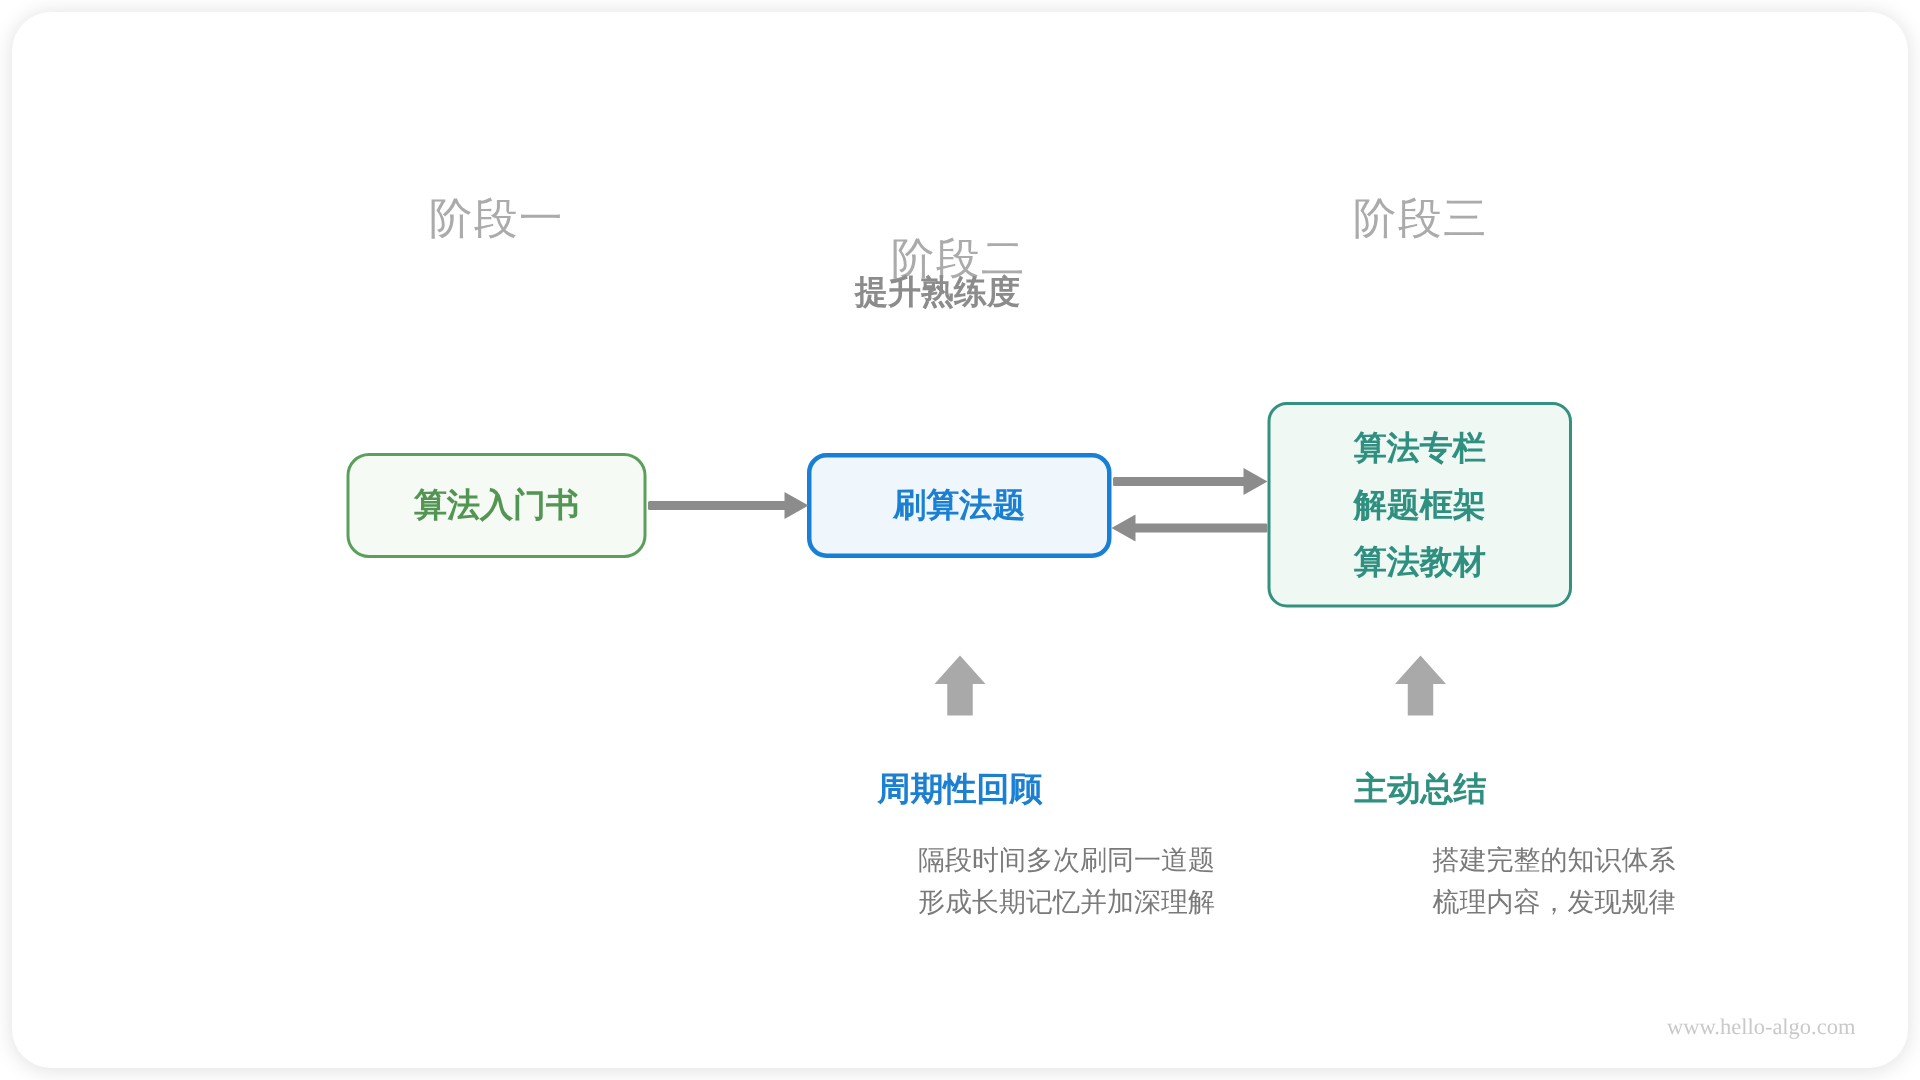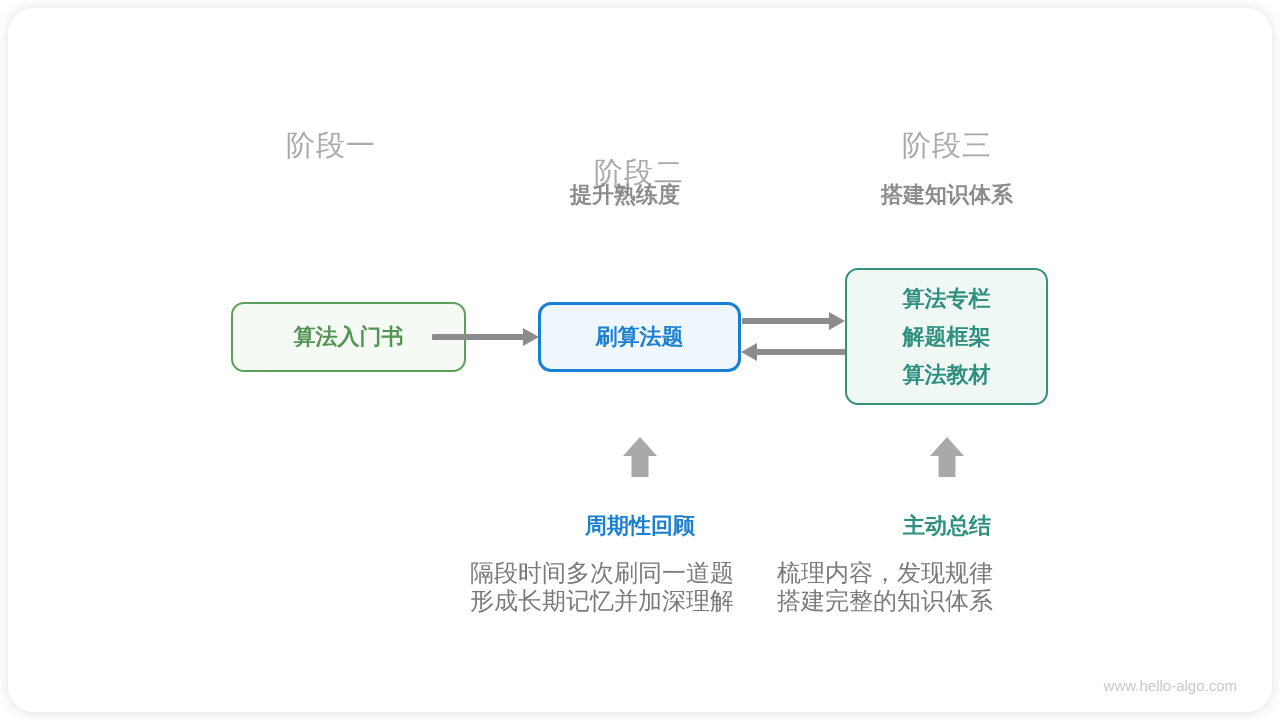--- a/index.html
+++ b/index.html
@@ -61,46 +61,45 @@
   }
 
   
   .anno-label {
     width: 300px; text-align: center;
     font-size: 22px; font-weight: 700;
   }
   .anno-label.blue { color: var(--blue-text); }
   .anno-label.teal { color: var(--teal-text); }
   .anno-desc {
-    width: 340px; text-align: left;
-    font-size: 24px; line-height: 28px;
+    width: 340px; text-align: right;
+    font-size: 18px; line-height: 28px;
     color: var(--desc-color);
   }
 
   .watermark {
-    font-family: Liberation Sans, sans-serif;
+    font-family: Liberation Serif, serif;
     font-size: 15px;
     color: var(--watermark-color);
   }
 </style>
 </head>
 <body>
 
 <div class="canvas">
   <div class="card"></div>
 
   <div class="abs stage-title" style="left:181px; top:126px;">阶段一</div>
 
   <div class="abs stage-title" style="left:489px; top:126px;margin-top:27px;">阶段二</div>
   <div class="abs stage-subtitle" style="left:475px; top:180px;">提升熟练度</div>
 
   <div class="abs stage-title" style="left:797px; top:126px;">阶段三</div>
-  <div class="abs stage-subtitle" style="left:797px; top:180px;">搭建知识体系</div>
 
-  <div class="abs node green" style="left:231px; top:302px; width:235px; height:70px;">
+  <div class="abs node green" style="left:231px; top:302px; width:200px; height:70px;border-radius:15px;">
     <span>算法入门书</span>
   </div>
 
   <div class="abs node blue" style="left:538px; top:302px; width:203px; height:70px;">
     <span>刷算法题</span>
   </div>
 
   <div class="abs node teal" style="left:845px; top:268px; width:203px; height:137px;">
     <span>算法专栏</span>
     <span>解题框架</span>
@@ -130,18 +129,18 @@
   </svg>
 
   <div class="abs anno-label blue" style="left:490px; top:511px;">周期性回顾</div>
   <div class="abs anno-desc" style="left:470px; top:559px;">
     <div>隔段时间多次刷同一道题</div>
     <div>形成长期记忆并加深理解</div>
   </div>
 
   <div class="abs anno-label teal" style="left:797px; top:511px;">主动总结</div>
   <div class="abs anno-desc" style="left:777px; top:559px;">
+    <div>搭建完整的知识体系</div>
     <div>梳理内容，发现规律</div>
-    <div>搭建完整的知识体系</div>
   </div>
 
   <div class="abs watermark" style="right:43px; top:677px;">www.hello-algo.com</div>
 </div>
 
 </body></html>

